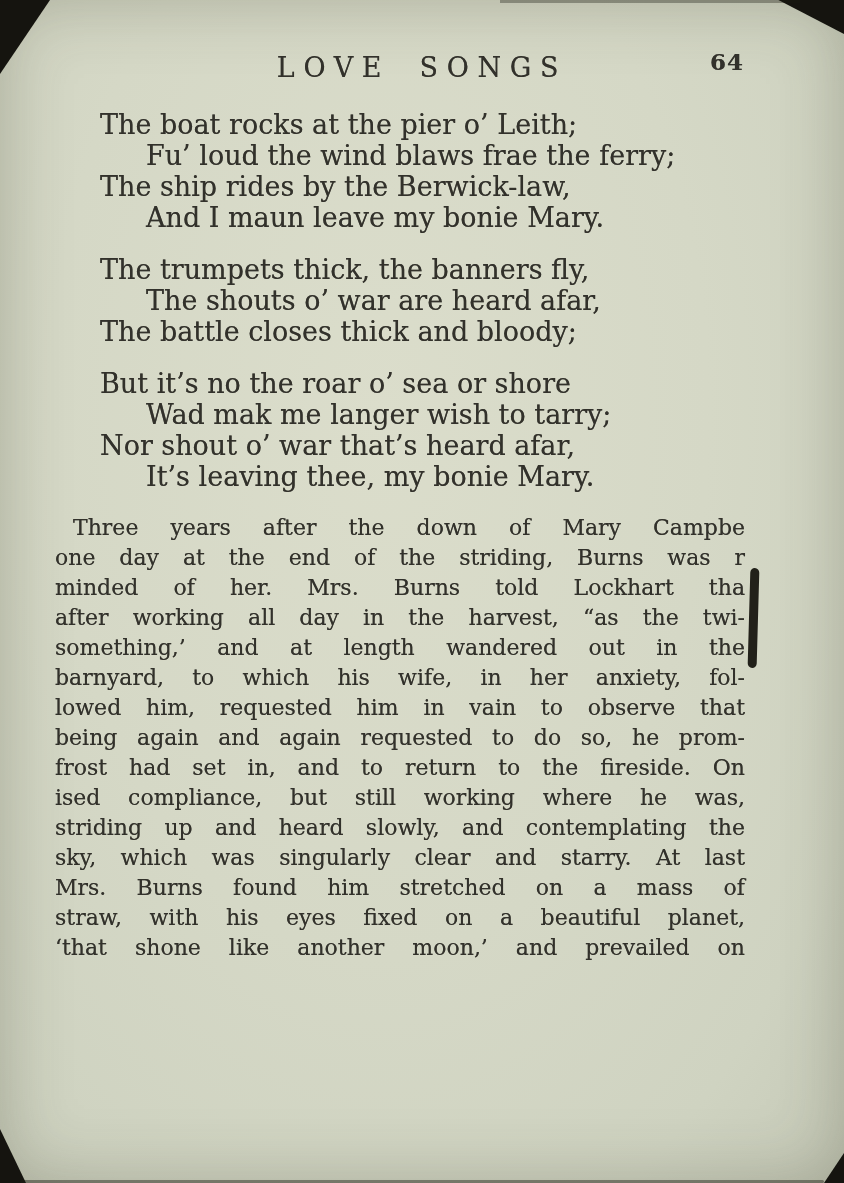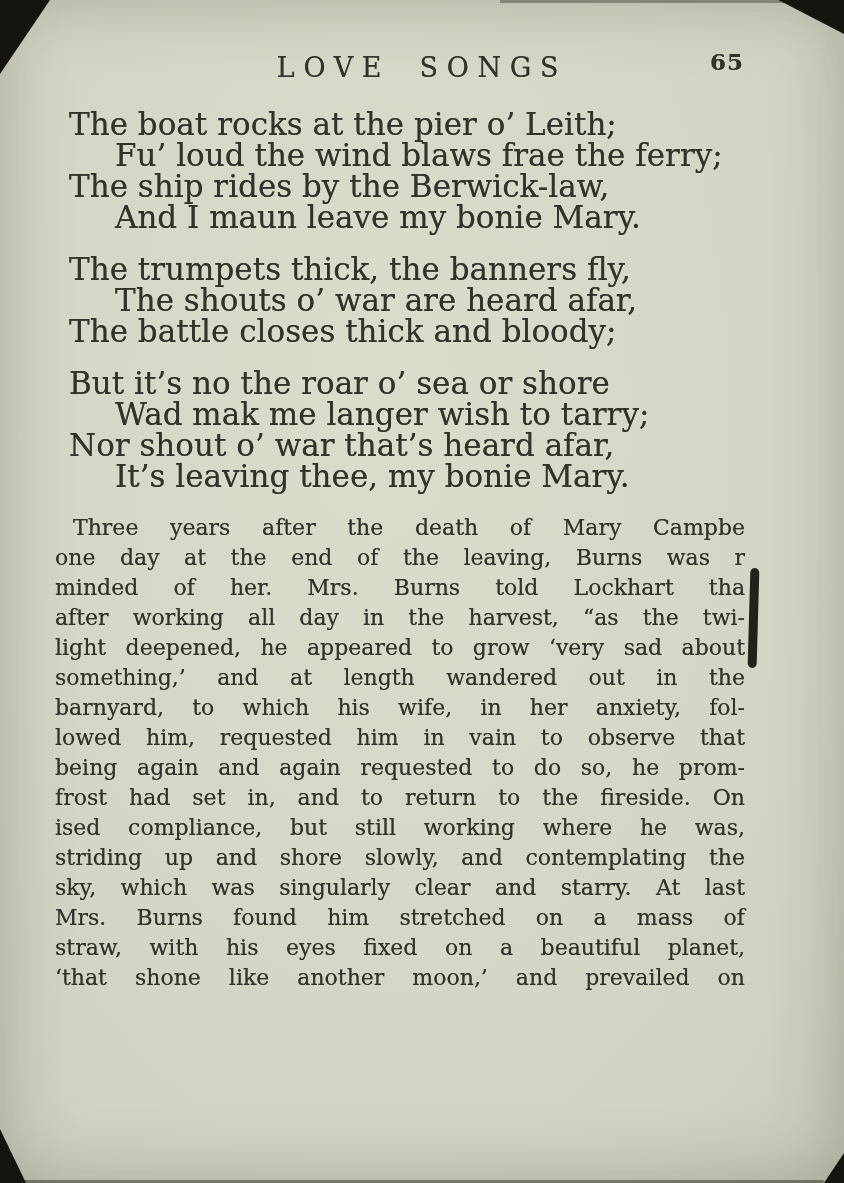--- a/index.html
+++ b/index.html
@@ -13,21 +13,21 @@
     font-family: "DejaVu Serif", "Liberation Serif", serif;
     color: #32312b;
     text-shadow: 0 0 0.5px rgba(50, 49, 43, 0.65);
   }
   .header { position: relative; padding-top: 52px; text-align: center; }
   .title { font-size: 27px; letter-spacing: 0.32em; word-spacing: 0.45em; }
   .pageno {
     position: absolute; top: 48px; right: 100px;
     font-size: 23px; font-weight: bold; letter-spacing: 1px;
   }
-  .poem { margin-top: 26px; padding-left: 69px; font-size: 31px; line-height: 31px; }
+  .poem { margin-top: 26px; padding-left: 100px; font-size: 27px; line-height: 31px; }
   .stanza { margin-bottom: 21px; }
   .poem-line { white-space: nowrap; }
   .poem-line:nth-child(even) { padding-left: 46px; }
   .section-heading {
     margin-top: 16px; text-align: center;
     font-size: 25px; font-weight: 600;
     letter-spacing: 0.08em; word-spacing: 0.18em;
   }
   .prose { margin: 14px 99px 0 55px; font-size: 22px; line-height: 30px; }
   .prose-line { text-align: justify; text-align-last: justify; }
@@ -48,21 +48,21 @@
     background: rgba(30, 30, 20, 0.45); border-radius: 2px;
   }
 </style>
 </head>
 <body>
 
 <div class="scan">
 
   <div class="header">
     <span class="title">LOVE SONGS</span>
-    <span class="pageno">65</span>
+    <span class="pageno">64</span>
   </div>
 
   <div class="poem">
     <div class="stanza">
         <div class="poem-line">The boat rocks at the pier o’ Leith;</div>
         <div class="poem-line">Fu’ loud the wind blaws frae the ferry;</div>
         <div class="poem-line">The ship rides by the Berwick-law,</div>
         <div class="poem-line">And I maun leave my bonie Mary.</div>
       </div>
     <div class="stanza">
@@ -73,32 +73,31 @@
     <div class="stanza">
         <div class="poem-line">But it’s no the roar o’ sea or shore</div>
         <div class="poem-line">Wad mak me langer wish to tarry;</div>
         <div class="poem-line">Nor shout o’ war that’s heard afar,</div>
         <div class="poem-line">It’s leaving thee, my bonie Mary.</div>
       </div>
   </div>
 
 
   <div class="prose">
-      <div class="prose-line">Three years after the death of Mary Campbe</div>
-      <div class="prose-line">one day at the end of the leaving, Burns was r</div>
+      <div class="prose-line">Three years after the down of Mary Campbe</div>
+      <div class="prose-line">one day at the end of the striding, Burns was r</div>
       <div class="prose-line">minded of her. Mrs. Burns told Lockhart tha</div>
       <div class="prose-line">after working all day in the harvest, “as the twi-</div>
-      <div class="prose-line">light deepened, he appeared to grow ‘very sad about</div>
       <div class="prose-line">something,’ and at length wandered out in the</div>
       <div class="prose-line">barnyard, to which his wife, in her anxiety, fol-</div>
       <div class="prose-line">lowed him, requested him in vain to observe that</div>
       <div class="prose-line">being again and again requested to do so, he prom-</div>
       <div class="prose-line">frost had set in, and to return to the fireside. On</div>
       <div class="prose-line">ised compliance, but still working where he was,</div>
-      <div class="prose-line">striding up and shore slowly, and contemplating the</div>
+      <div class="prose-line">striding up and heard slowly, and contemplating the</div>
       <div class="prose-line">sky, which was singularly clear and starry. At last</div>
       <div class="prose-line">Mrs. Burns found him stretched on a mass of</div>
       <div class="prose-line">straw, with his eyes fixed on a beautiful planet,</div>
       <div class="prose-line">‘that shone like another moon,’ and prevailed on</div>
     </div>
 
   <div class="art art-tl"></div>
   <div class="art art-tr"></div>
   <div class="art art-top"></div>
   <div class="art art-strip"></div>

